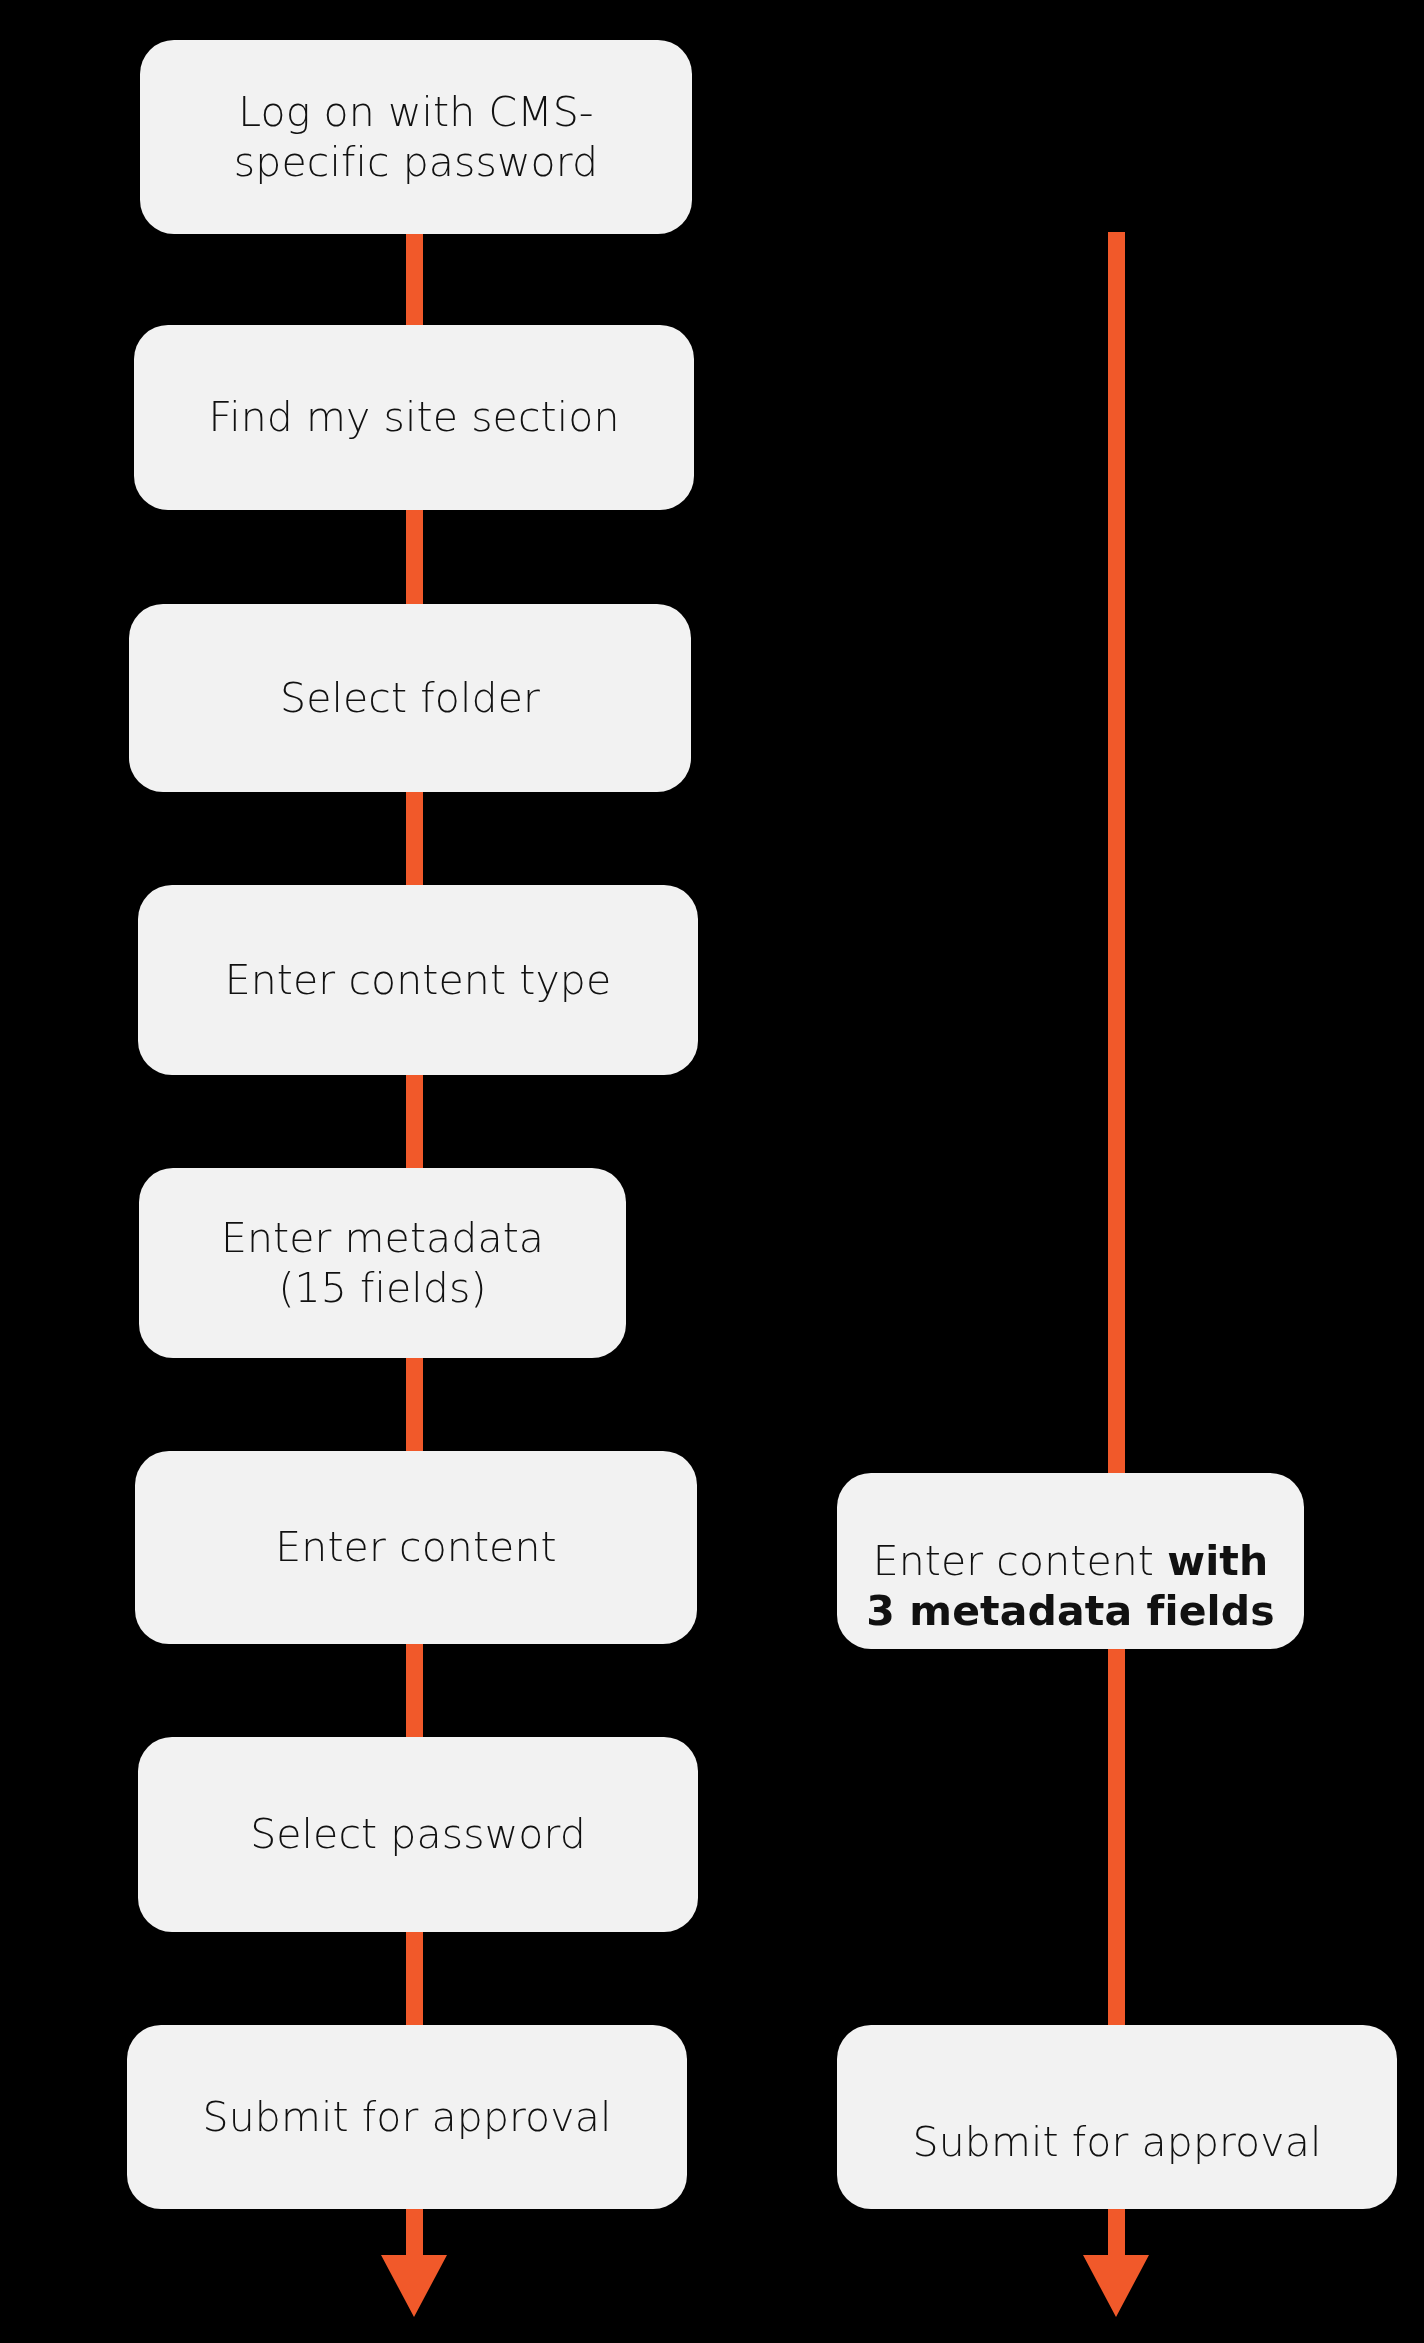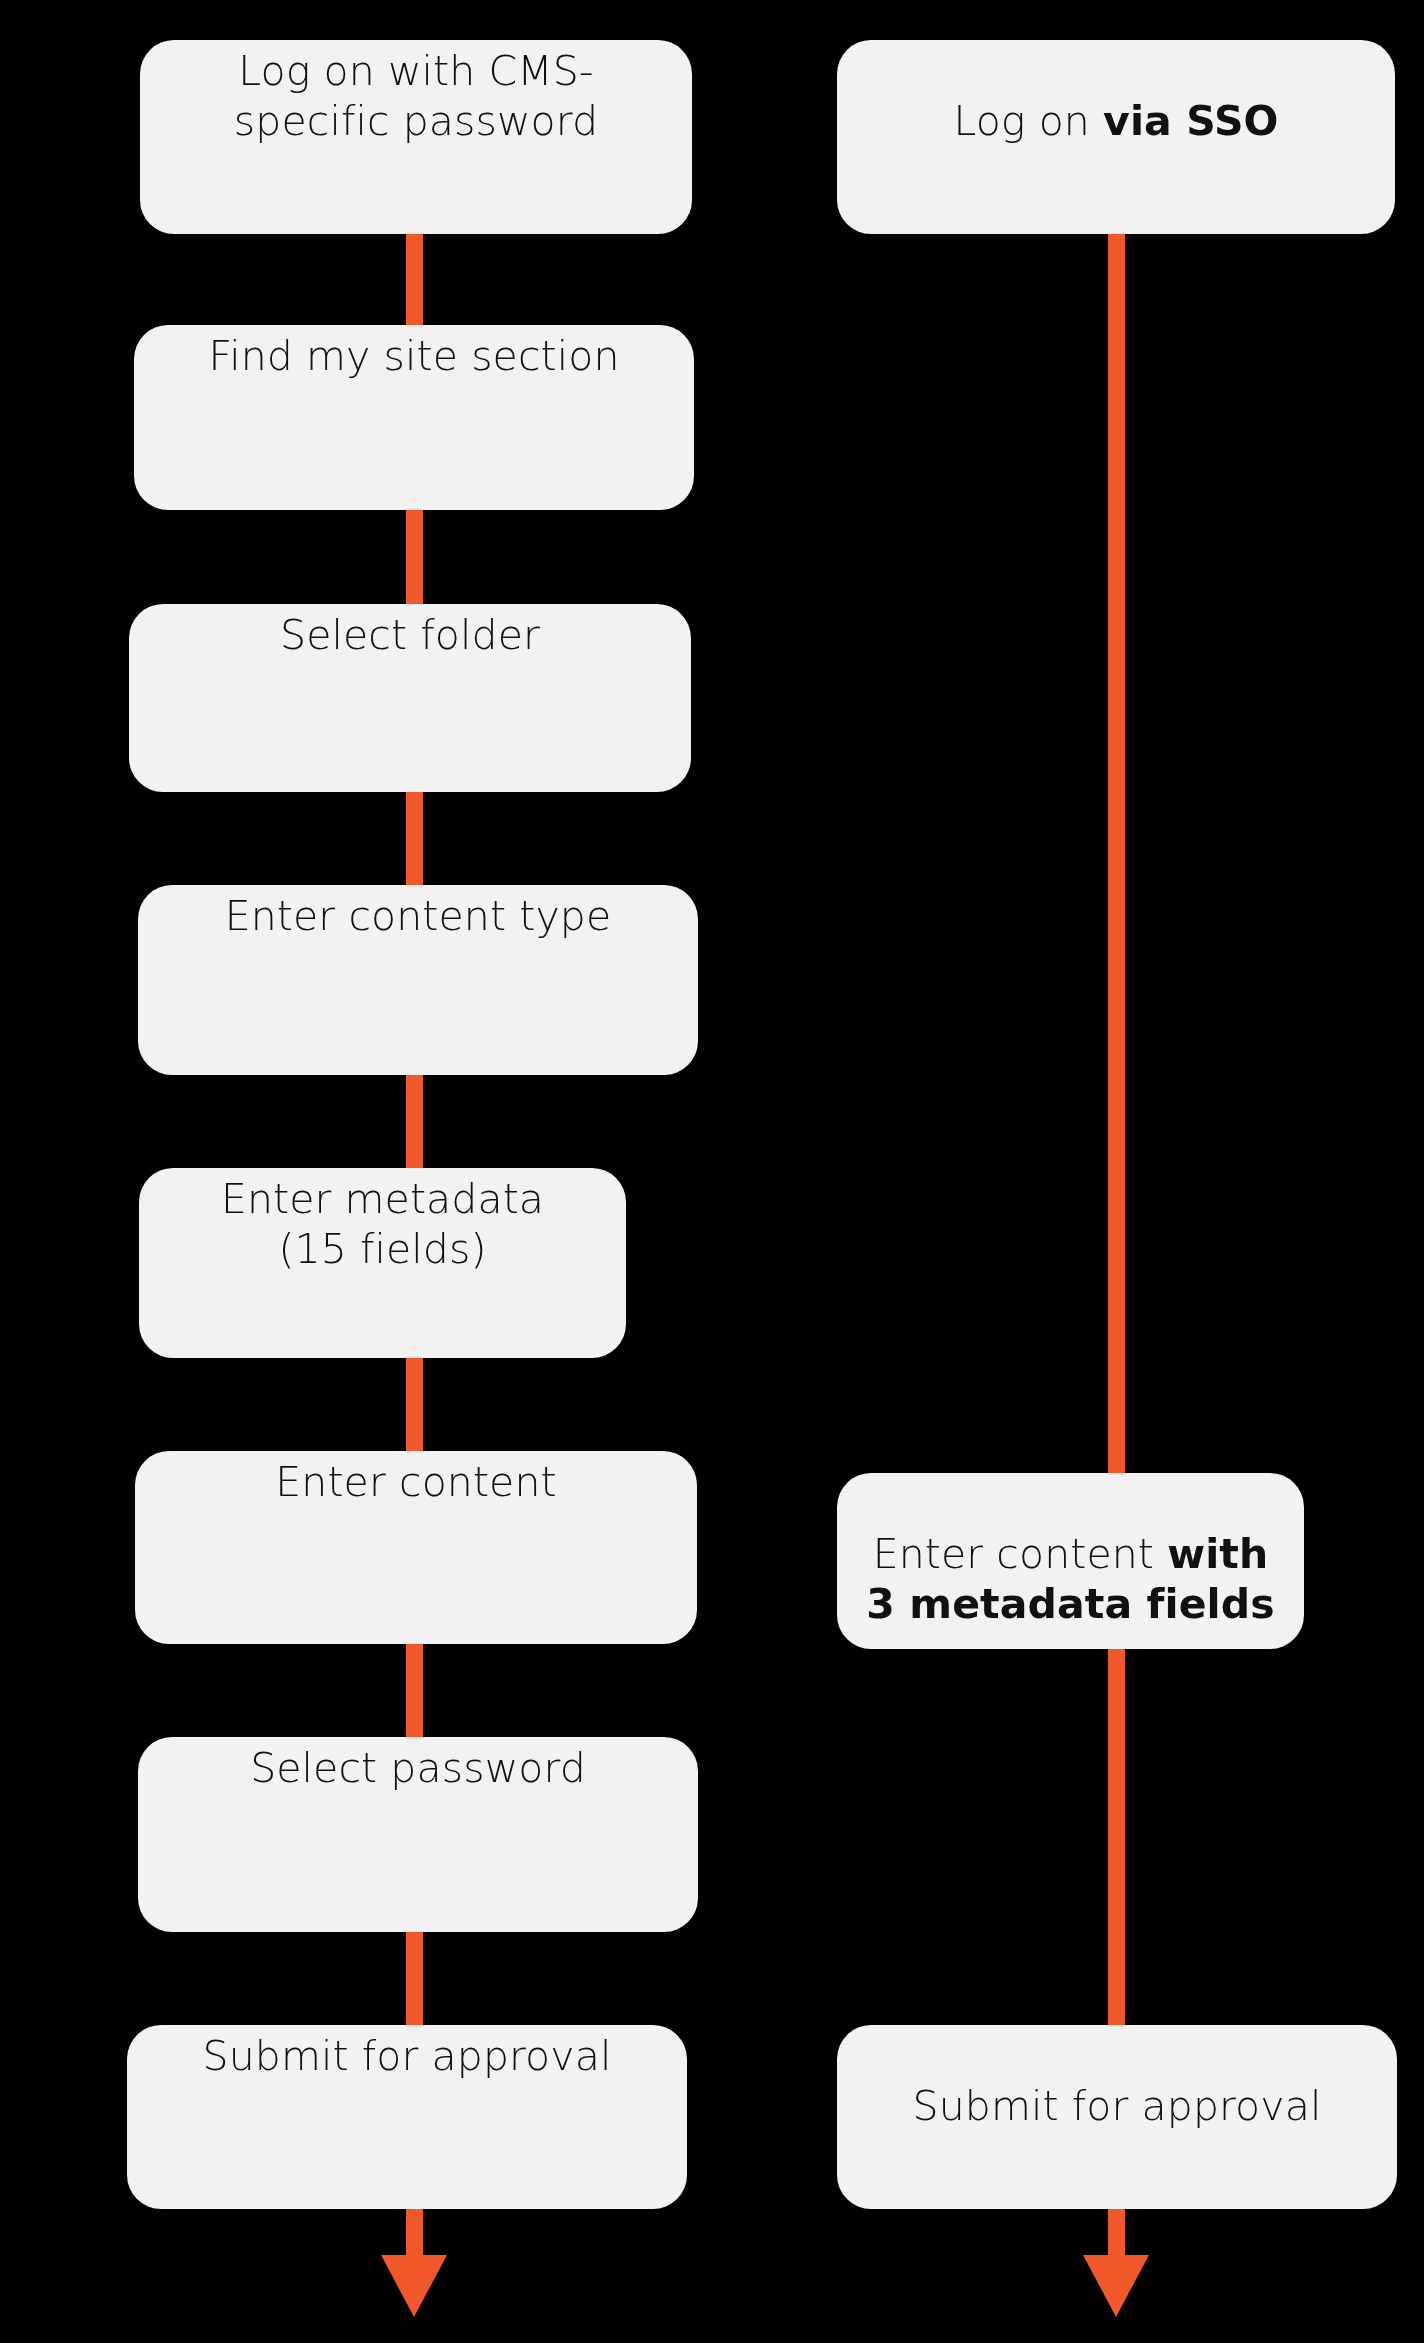--- a/index.html
+++ b/index.html
@@ -36,20 +36,21 @@
     border-right: 33px solid transparent;
     border-top: 62px solid #F1592A;
   }
 
   
   .flow-box {
     position: absolute;
     background: #F2F2F2;
     border-radius: 34px;
     display: flex;
+    align-items: center;
     justify-content: center;
     text-align: center;
     box-sizing: border-box;
     padding: 6px 26px;
   }
 
   .flow-box .label {
     color: #111111;
     font-family: "DejaVu Sans", "Liberation Sans", sans-serif;
     font-size: 41px;
@@ -129,25 +130,20 @@
   <div class="column" id="right-column">
 
     <div class="connector" style="left:348px; top:232px; width:17px; height:241px;"></div>
     <div class="connector" style="left:348px; top:473px; width:17px; height:1000px;"></div>
 
     <div class="connector" style="left:348px; top:1644px; width:17px; height:385px;"></div>
 
     <div class="connector" style="left:348px; top:2207px; width:17px; height:62px;"></div>
     <div class="arrow-head" style="left:323px; top:2255px;"></div>
 
-    <div class="flow-box" style="left:77px; top:40px; width:558px; height:194px;">
-      <span class="label">
-        <span>Log on </span><b>via SSO</b>
-      </span>
-    </div>
 
     <div class="flow-box" style="left:77px; top:1473px; width:467px; height:176px;">
       <span class="label">
         <span>Enter content </span><b>with 3 metadata fields</b>
       </span>
     </div>
 
     <div class="flow-box" style="left:77px; top:2025px; width:560px; height:184px;">
       <span class="label">
         <span>Submit for approval</span><b></b>

